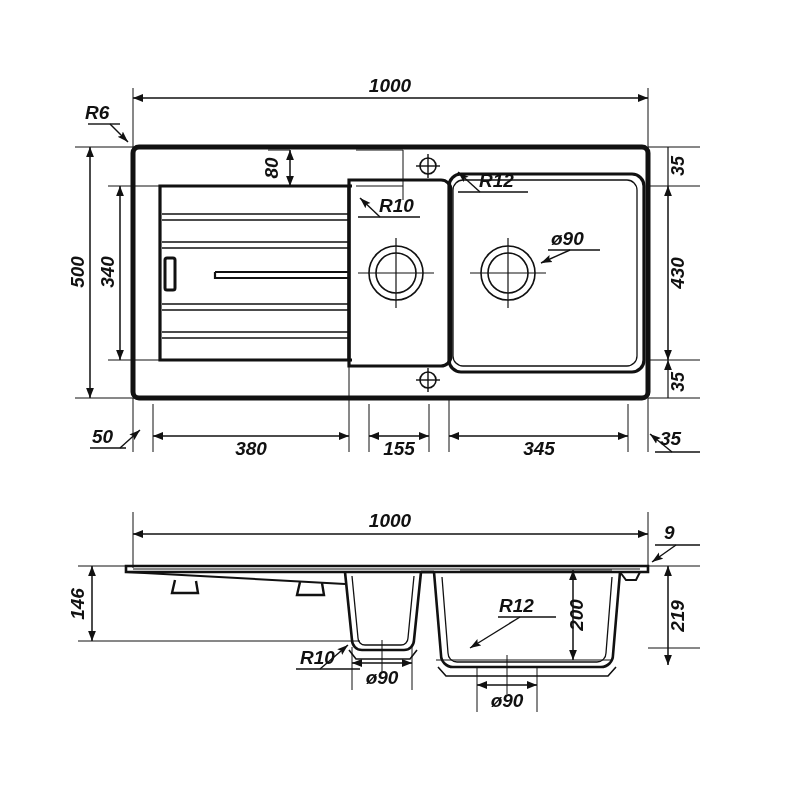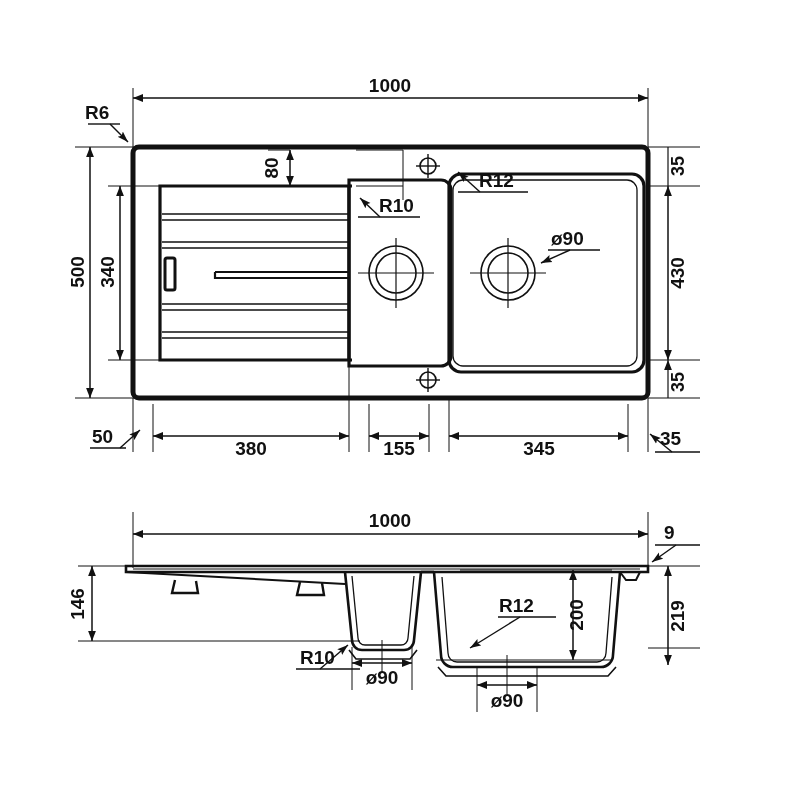--- a/index.html
+++ b/index.html
@@ -1,18 +1,18 @@
 <!DOCTYPE html>
 <html><head>
 <meta charset="utf-8">
 <style>
   html,body{margin:0;padding:0;background:#ffffff;}
   body{width:800px;height:800px;overflow:hidden;
        font-family:"Liberation Sans","DejaVu Sans",sans-serif;}
-  #sheet{position:relative;width:800px;height:792px;background:#fff;}
+  #sheet{position:relative;width:800px;height:792px;background:#fff;font-style:italic;}
   svg{display:block;}
   .dimtext{font-family:"Liberation Sans","DejaVu Sans",sans-serif;
            font-weight:700;font-size:19px;fill:#111;}
   .dimtext.small{font-size:18px;}
 </style>
 </head>
 <body>
 
 <div id="sheet">
 <svg width="800" height="800" viewBox="0 0 800 800">

